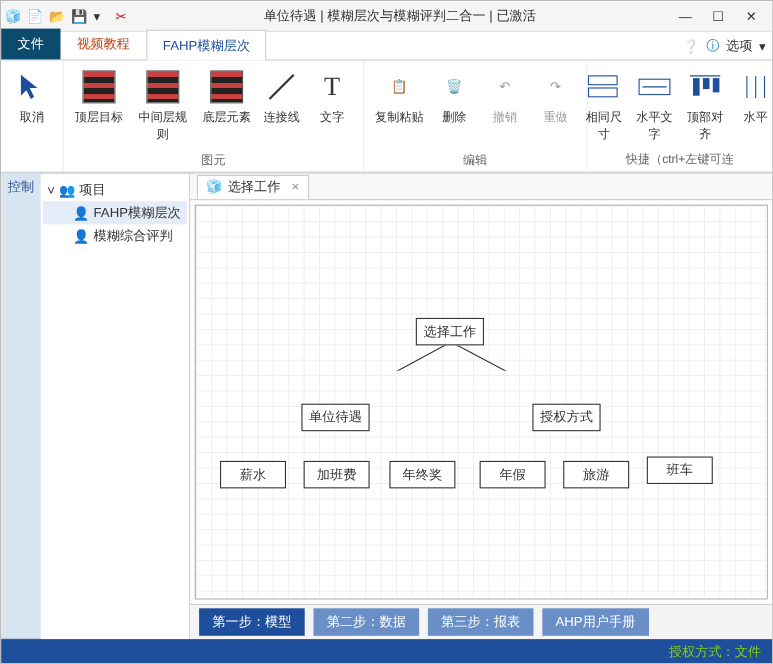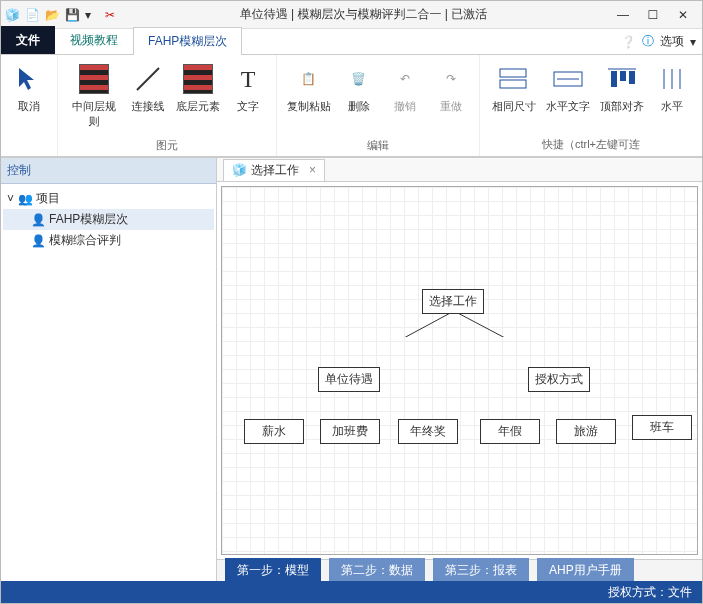--- a/index.html
+++ b/index.html
@@ -4,49 +4,49 @@
 <style>
 *{box-sizing:border-box;margin:0;padding:0;font-family:"Microsoft YaHei",Arial,sans-serif;font-size:12px;color:#333}
 body{width:703px;height:604px;background:#fff;display:flex;flex-direction:column;overflow:hidden;border:1px solid #bbb}
 .titlebar{height:28px;background:#f5f5f5;display:flex;align-items:center;padding:0 4px;border-bottom:1px solid #ddd}
 .tb-left{display:flex;gap:6px;align-items:center}
 .tb-title{flex:1;text-align:center;color:#333;font-size:12px}
 .tb-right{display:flex;gap:0}
 .winbtn{width:30px;height:24px;display:flex;align-items:center;justify-content:center;cursor:pointer}
 .ico{width:14px;height:14px;display:inline-block}
 .tabs{height:26px;background:#fff;display:flex;align-items:flex-end;border-bottom:1px solid #ccc;position:relative}
-.tab{padding:5px 14px;color:#0f766e;cursor:pointer;border:1px solid transparent;border-bottom:none}
-.tab.file{background:#0f172a;color:#fff;font-weight:bold}
+.tab{padding:5px 14px;color:#c2410c;cursor:pointer;border:1px solid transparent;border-bottom:none}
+.tab.file{background:#0c4a6e;color:#fff;font-weight:normal}
 .tab.active{border-color:#ccc;background:#fff;color:#1e4f9c;margin-bottom:-1px}
 .tab-help{position:absolute;right:6px;top:4px;display:flex;gap:6px;align-items:center;color:#1e4f9c}
 .ribbon{height:102px;background:#fff;border-bottom:1px solid #ccc;display:flex;align-items:stretch;overflow:hidden}
 .rgroup{display:flex;flex-direction:column;align-items:center;padding:4px 8px 2px;border-right:1px solid #eee}
 .rgroup:last-child{border-right:none}
 .rbtns{display:flex;gap:6px;flex:1;align-items:flex-start}
 .rbtn{display:flex;flex-direction:column;align-items:center;gap:2px;padding:2px;cursor:pointer;min-width:40px}
 .rbtn .ic{width:36px;height:36px;display:flex;align-items:center;justify-content:center}
 .rbtn .lbl{font-size:11px;color:#333;text-align:center;max-width:52px}
 .rgroup-lbl{font-size:11px;color:#666;text-align:center;padding:1px 0}
 .quicknote{font-size:11px;color:#666;padding:2px 4px;text-align:center}
 .body{flex:1;display:flex;min-height:0;border-top:1px solid #ccc}
-.sidebar{width:216px;border-right:1px solid #ccc;display:flex;flex-direction:column}
+.sidebar{width:172px;border-right:1px solid #ccc;display:flex;flex-direction:row}
 .panel-hdr{background:#d9e4f1;border-bottom:1px solid #b7c7de;padding:4px 6px;color:#2a5a9c}
 .tree{padding:4px 2px;flex:1}
 .trow{display:flex;align-items:center;gap:4px;padding:2px 4px;cursor:pointer}
 .trow.sel{background:#e4ecf7}
 .trow .pic{width:14px;text-align:center}
 .main{flex:1;display:flex;flex-direction:column;min-width:0}
 .doc-tab{height:24px;display:flex;align-items:center;padding:2px 6px;border-bottom:1px solid #ccc;background:#f8f8f8}
 .doc-tab .dt{display:flex;align-items:center;gap:4px;background:#fff;border:1px solid #ccc;border-bottom:none;padding:2px 8px}
 .canvas-wrap{flex:1;overflow:hidden;position:relative;border:1px solid #aaa;margin:4px}
 .canvas{position:absolute;inset:0;background:#fff;background-image:linear-gradient(#eee 1px,transparent 1px),linear-gradient(90deg,#eee 1px,transparent 1px);background-size:14px 14px}
 .node{position:absolute;border:1px solid #333;background:#fff;padding:3px 6px;font-size:12px;text-align:center;min-width:60px}
 svg.edges{position:absolute;inset:0;pointer-events:none}
 svg.edges line{stroke:#333;stroke-width:1}
-.steps{height:22px;display:flex;gap:8px;align-items:center;padding:0 8px;background:#f4f4f4;border-top:1px solid #ccc}
+.steps{height:32px;display:flex;gap:8px;align-items:center;padding:0 8px;background:#f4f4f4;border-top:1px solid #ccc}
 .step{padding:4px 12px;color:#fff;font-size:12px;cursor:pointer}
 .s1{background:#1e4f9c}
 .s2,.s3,.s4{background:#6a8fc7}
 .status{height:22px;background:#1e4f9c;color:#fff;display:flex;align-items:center;justify-content:flex-end;padding:0 10px;font-size:11px}
 .stripes{background:repeating-linear-gradient(#c94040 0 5px,#222 5px 10px);width:30px;height:30px;border:1px solid #555}
 </style>
 </head>
 <body>
 
 <div class="titlebar">
@@ -92,35 +92,41 @@
     </div>
     <div class="rgroup-lbl">&nbsp;</div>
   </div>
 
   <div class="rgroup">
     <div class="rbtns">
       <div class="rbtn">
           <div class="ic">
             <div class="stripes"></div>
           </div>
+          <div class="lbl">顶层目标</div>
+        </div>
+      <div class="rbtn">
+          <div class="ic">
+            <div class="stripes"></div>
+          </div>
           <div class="lbl">中间层规则</div>
+        </div>
+      <div class="rbtn">
+          <div class="ic">
+            <div class="stripes"></div>
+          </div>
+          <div class="lbl">底层元素</div>
         </div>
       <div class="rbtn">
           <div class="ic">
             <svg width="30" height="30">
               <line x1="4" y1="26" x2="26" y2="4" stroke="#333" stroke-width="2"></line>
             </svg>
           </div>
           <div class="lbl">连接线</div>
-        </div>
-      <div class="rbtn">
-          <div class="ic">
-            <div class="stripes"></div>
-          </div>
-          <div class="lbl">底层元素</div>
         </div>
       <div class="rbtn">
           <div class="ic" style="font-size:24px;font-family:serif">T</div>
           <div class="lbl">文字</div>
         </div>
     </div>
     <div class="rgroup-lbl">图元</div>
   </div>
 
   <div class="rgroup">
@@ -247,14 +253,14 @@
     <div class="steps">
       <div class="step s1">第一步：模型</div>
       <div class="step s2">第二步：数据</div>
       <div class="step s3">第三步：报表</div>
       <div class="step s4">AHP用户手册</div>
     </div>
   </div>
 </div>
 
 <div class="status">
-  <span style="color:#ffffff">授权方式：文件</span>
+  <span style="color:#84cc16">授权方式：文件</span>
 </div>
 
 </body></html>

